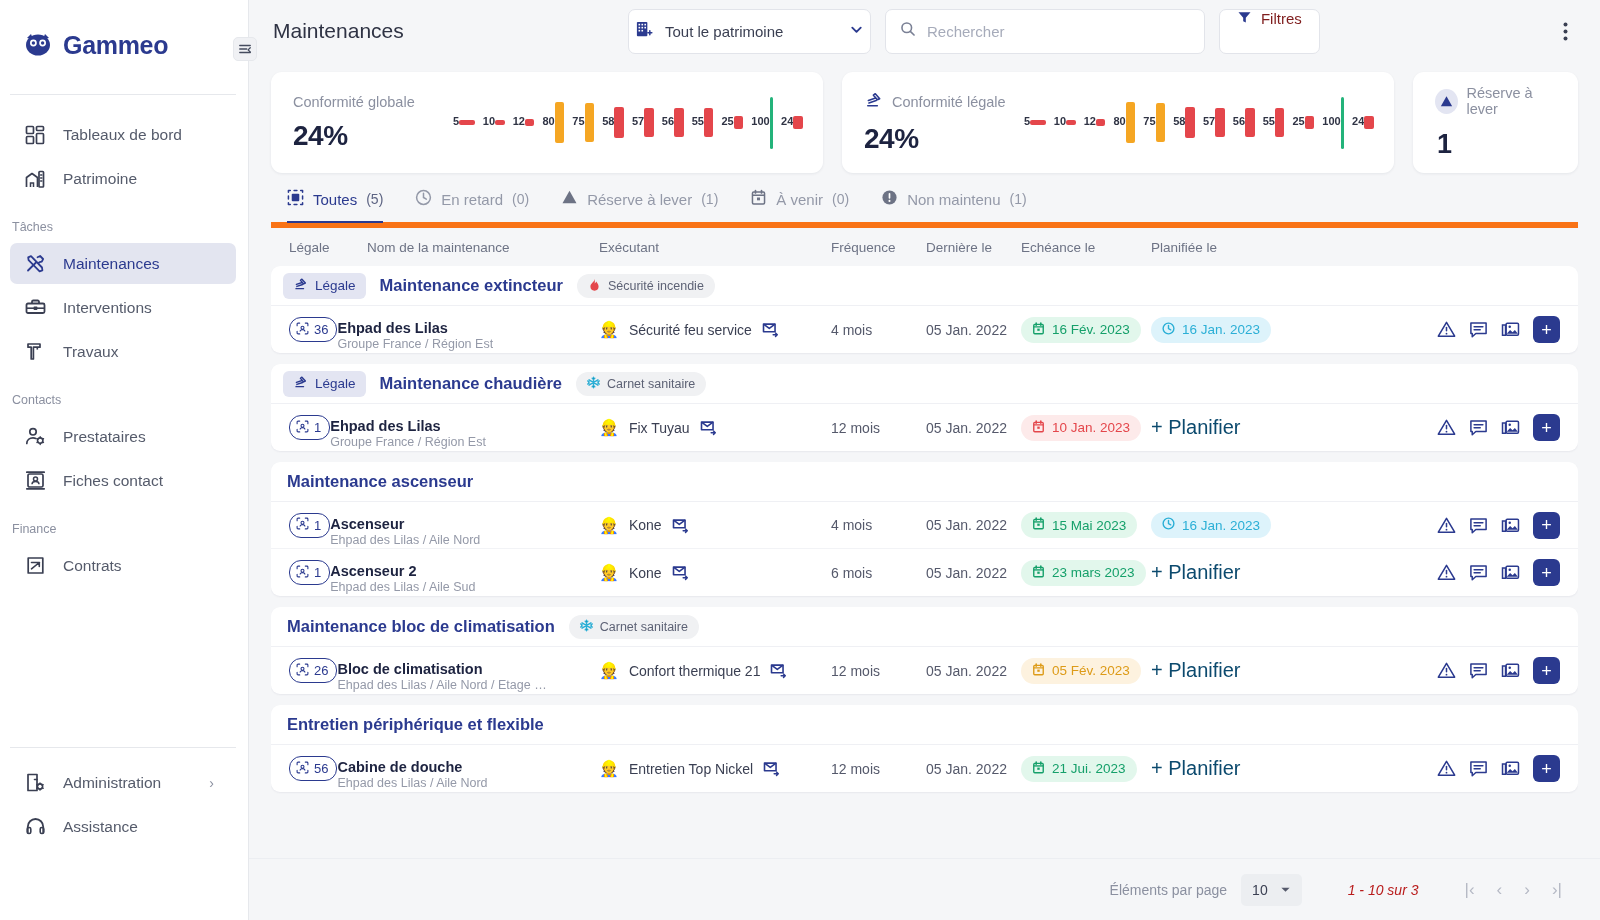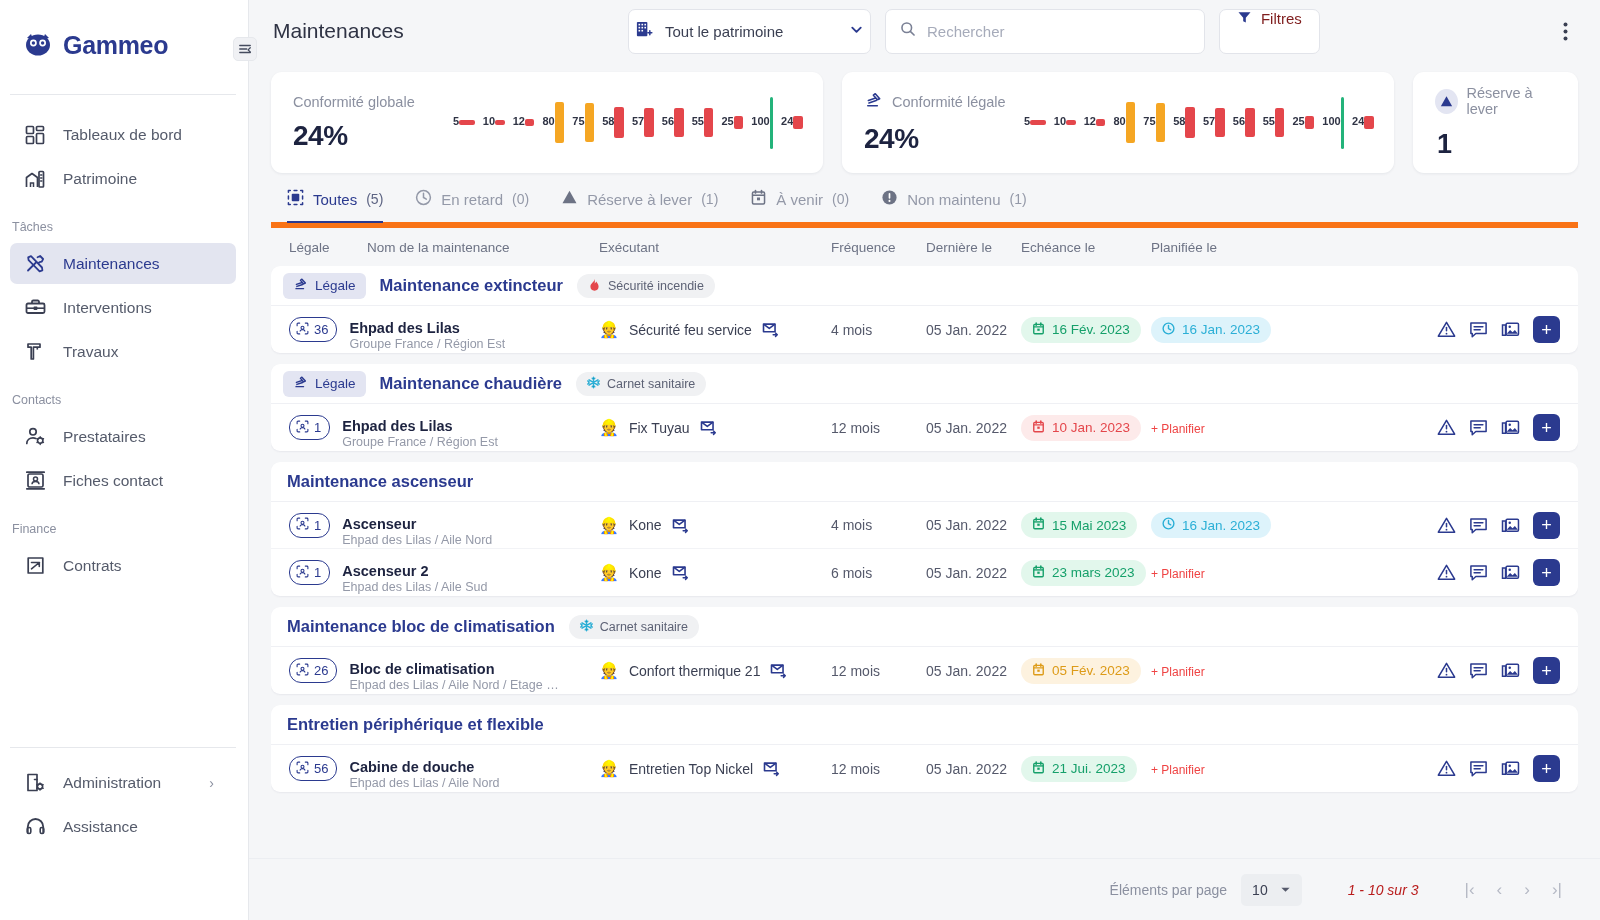--- a/index.html
+++ b/index.html
@@ -164,41 +164,41 @@
     padding: 4px 10px; font-size: 13.5px; margin-left: -4px;
   }
   .group-title { font-size: 16.5px; color: #2b3a8f; font-weight: 600; }
   .tag {
     display: flex; align-items: center; gap: 7px;
     border-radius: 13px; padding: 4px 11px; font-size: 12.5px;
     background: #f0f1f3; color: #5d6275;
   }
   .row { display: flex; align-items: center; height: 47px; padding: 0 18px; border-bottom: 1px solid #f2f3f6; }
   .row:last-child { border-bottom: none; }
-  .asset { display: flex; align-items: center; gap: 12px; }
+  .asset { display: flex; align-items: center; gap: 0; }
   .asset-badge {
     display: flex; align-items: center; gap: 5px;
     border: 1.5px solid #2b3a8f; color: #2b3a8f; border-radius: 12px;
     height: 25px; padding: 0 8px 0 6px; font-size: 13px; font-weight: 500;
   }
   .asset-txt { display: flex; flex-direction: column; justify-content: center; line-height: 1.25; }
   .asset-name { font-size: 14.5px; color: #1d2340; font-weight: 600; margin-top: 13px; }
   .asset-path { font-size: 12.5px; color: #9499a8; white-space: nowrap; overflow: hidden; text-overflow: ellipsis; max-width: 215px;}
   .exec { display: flex; align-items: center; gap: 10px; font-size: 14px; color: #3a3f52; }
   .exec .helmet { font-size: 16px; }
   .cell { font-size: 14px; color: #55596b; }
   .pill {
     display: inline-flex; align-items: center; gap: 7px;
     border-radius: 14px; padding: 5px 11px; font-size: 13.5px; font-weight: 500;
   }
   .pill.green { background: #e2f7ec; color: #15a06a; }
   .pill.red   { background: #fdeaea; color: #e4464b; }
   .pill.orange{ background: #fdf2df; color: #dd9b18; }
   .pill.blue  { background: #ddf3fb; color: #2bafd6; }
-  .plan-link { font-size: 12px; color: #ef4444; cursor: pointer; }
+  .plan-link { font-size: 20px; color: #0c4a6e; cursor: pointer; }
   .actions { display: flex; align-items: center; justify-content: flex-end; gap: 13px; }
   .act-ico { cursor: pointer; display:flex; align-items:center; }
   .plus-btn {
     width: 27px; height: 27px; border-radius: 6px; background: #2b3a8f; color: #fff;
     display: flex; align-items: center; justify-content: center; font-size: 18px; cursor: pointer;
     line-height: 1;
   }
 
   
   .footer {

